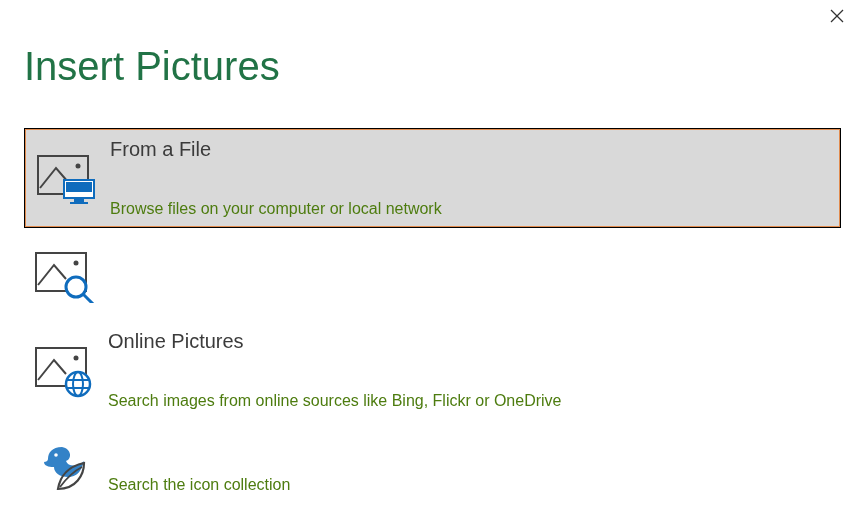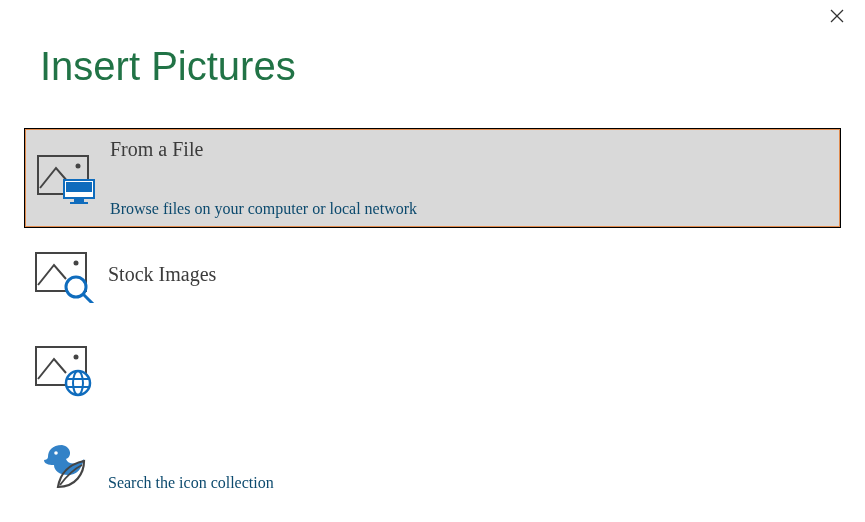--- a/index.html
+++ b/index.html
@@ -18,39 +18,38 @@
     width: 20px; height: 20px;
     cursor: pointer;
     display: flex;
     align-items: center;
     justify-content: center;
   }
   .close-btn svg { width: 14px; height: 14px; }
   .title {
     position: absolute;
     top: 44px;
-    left: 40px;
+    left: 24px;
     font-size: 40px;
     font-weight: 300;
     color: #217346;
     letter-spacing: 0px;
   }
   .options {
     position: absolute;
     top: 128px;
     left: 24px;
     right: 24px;
   }
   .option {
     display: flex;
     align-items: center;
     padding: 8px 6px;
     cursor: pointer;
     min-height: 94px;
-    font-family: Liberation Serif, serif;
   }
   .option.highlight {
     background: #d9d9d9;
     border: 2px solid #e18b4e;
     outline: 1px solid #000;
     outline-offset: -1px;
   }
   .option .icon-wrap {
     width: 70px;
     height: 60px;
@@ -69,21 +68,21 @@
   }
   .option .opt-title {
     font-size: 20px;
     color: #3b3b3b;
     font-weight: 400;
     line-height: 1.1;
     margin-bottom: 2px;
   }
   .option .opt-desc {
     font-size: 16px;
-    color: #0c4a6e;
+    color: #4d7c0f;
     font-weight: 400;
     margin-top: 40px;
   }
 </style>
 </head>
 <body>
 
 <div class="close-btn">
   <span>
     <svg viewBox="0 0 14 14">
@@ -121,36 +120,39 @@
       <svg viewBox="0 0 66 56">
         <rect x="4" y="6" width="50" height="38" fill="none" stroke="#444" stroke-width="2"></rect>
         <polyline points="6,38 22,18 34,32" fill="none" stroke="#444" stroke-width="2"></polyline>
         <circle cx="44" cy="16" r="2.5" fill="#444"></circle>
 
         <circle cx="44" cy="40" r="10" fill="#fff" stroke="#0F6CBD" stroke-width="3"></circle>
         <line x1="51" y1="47" x2="62" y2="58" stroke="#0F6CBD" stroke-width="3"></line>
       </svg>
     </div>
     <div class="text">
-      <div class="opt-title">Stock Images</div>
     </div>
   </div>
 
   <div class="option">
     <div class="icon-wrap">
       <svg viewBox="0 0 66 56">
         <rect x="4" y="6" width="50" height="38" fill="none" stroke="#444" stroke-width="2"></rect>
         <polyline points="6,38 22,18 34,32" fill="none" stroke="#444" stroke-width="2"></polyline>
         <circle cx="44" cy="16" r="2.5" fill="#444"></circle>
 
         <circle cx="46" cy="42" r="12" fill="#fff" stroke="#0F6CBD" stroke-width="2.5"></circle>
         <ellipse cx="46" cy="42" rx="5" ry="12" fill="none" stroke="#0F6CBD" stroke-width="2"></ellipse>
         <line x1="34" y1="38" x2="58" y2="38" stroke="#0F6CBD" stroke-width="2"></line>
         <line x1="34" y1="46" x2="58" y2="46" stroke="#0F6CBD" stroke-width="2"></line>
       </svg>
+    </div>
+    <div class="text">
+      <div class="opt-title">Online Pictures</div>
+      <div class="opt-desc">Search images from online sources like Bing, Flickr or OneDrive</div>
     </div>
   </div>
 
   <div class="option">
     <div class="icon-wrap">
       <svg viewBox="0 0 66 56">
 
         <path d="M30 10 C20 10 16 16 16 22 C16 24 14 25 12 25 C12 30 20 30 22 30 C22 36 28 40 36 40 C48 40 50 30 52 24 C46 30 36 30 34 24 C40 22 40 12 30 10 Z" fill="#0F6CBD" opacity="0.85"></path>
         <circle cx="24" cy="18" r="1.8" fill="#fff"></circle>
 

